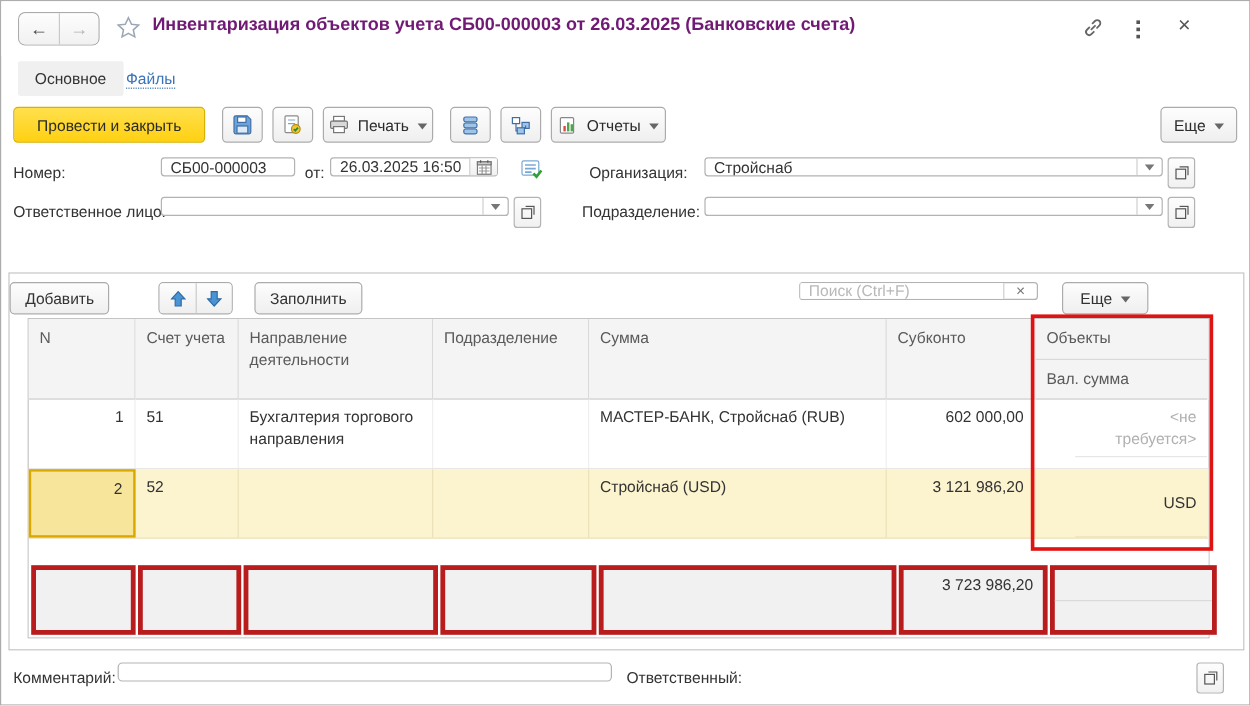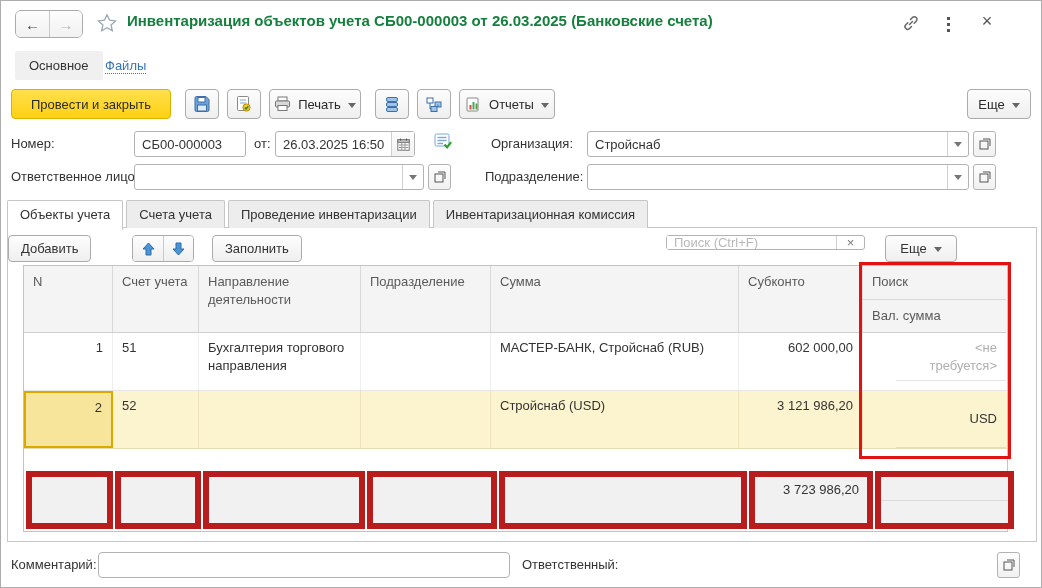--- a/index.html
+++ b/index.html
@@ -11,21 +11,21 @@
     border:1px solid #adadad; overflow:hidden;
   }
 
   
   .titlebar { position:absolute; top:0; left:0; right:0; height:46px; background:#fff; }
   .navgroup { position:absolute; left:14px; top:9px; display:flex; border:1px solid #ababab; border-radius:6px; overflow:hidden; background:#fff; }
   .navbtn { width:33px; height:26px; display:flex; align-items:center; justify-content:center; font-size:15px; background:linear-gradient(#fdfdfd,#f1f1f1); cursor:pointer; }
   .navbtn.fwd { border-left:1px solid #c9c9c9; color:#b5b5b5; }
   .navbtn.back { color:#444; }
   .star { position:absolute; left:96px; top:12px; }
-  .wintitle { position:absolute; left:126px; top:11px; font-size:15px; font-weight:bold; color:#15803d; white-space:nowrap; }
+  .wintitle { position:absolute; left:126px; top:11px; font-size:15px; font-weight:bold; color:#701a75; white-space:nowrap; }
   .linkicon { position:absolute; right:120px; top:12px; cursor:pointer; }
   .kebab { position:absolute; right:84px; top:13px; width:18px; height:20px; display:flex; flex-direction:column; align-items:center; justify-content:center; gap:3px; cursor:pointer; }
   .kebab i { width:3px; height:3px; background:#555; display:block; }
   .closebtn { position:absolute; right:42px; top:8px; font-size:18px; color:#555; width:24px; height:24px; text-align:center; line-height:24px; cursor:pointer; }
 
   
   .navtabs { position:absolute; top:46px; left:0; right:0; height:37px; }
   .navtab-active { position:absolute; left:14px; top:4px; background:#f0f0f0; padding:7px 14px; color:#333; border-radius:2px; }
   .navtab-link { position:absolute; left:104px; top:11px; color:#3a74b8; border-bottom:1px dotted #3a74b8; cursor:pointer; }
 
@@ -34,21 +34,21 @@
   .tbtn { position:absolute; top:0; height:30px; display:flex; align-items:center; justify-content:center; gap:7px;
           border:1px solid #ababab; border-radius:4px; background:linear-gradient(#fdfdfd,#efefef); padding:0 10px; cursor:pointer; color:#2b2b2b; }
   .tbtn-yellow { left:10px; width:160px; background:linear-gradient(#ffe04d,#ffd112); border-color:#d8b200; font-weight:400; }
   .tbtn-ico { width:34px; padding:0; }
   .caret { width:0; height:0; border-left:4px solid transparent; border-right:4px solid transparent; border-top:5px solid #666; margin-top:2px; }
   .more-top { right:10px; left:auto; width:64px; }
 
   
   .formarea { position:absolute; top:127px; left:0; right:0; height:70px; }
   .lbl { position:absolute; line-height:26px; color:#333; white-space:nowrap; }
-  .fld { position:absolute; height:26px; display:flex; border:1px solid #b3b3b3; border-radius:3px; background:#fff; }
+  .fld { position:absolute; height:16px; display:flex; border:1px solid #b3b3b3; border-radius:3px; background:#fff; }
   .fld input { flex:1; min-width:0; border:none; outline:none; background:transparent; padding:0 7px; font-family:"Liberation Sans",sans-serif; font-size:13px; color:#333; }
   .ddcell { width:21px; border-left:1px solid #cfcfcf; display:flex; align-items:center; justify-content:center; cursor:pointer; }
   .ddcell .caret { margin-top:0; border-top-color:#777; }
   .sqbtn { position:absolute; width:23px; height:26px; border:1px solid #b3b3b3; border-radius:3px; background:linear-gradient(#fdfdfd,#f1f1f1); display:flex; align-items:center; justify-content:center; cursor:pointer; }
   .calbtn { width:23px; border-left:1px solid #cfcfcf; display:flex; align-items:center; justify-content:center; cursor:pointer; background:linear-gradient(#fdfdfd,#f1f1f1); }
   .postedicon { position:absolute; left:432px; top:3px; }
 
   
   .tabstrip { position:absolute; top:198px; left:6px; right:6px; height:29px; z-index:3; }
   .stab { position:relative; display:inline-block; padding:6px 12px 6px; margin-right:3px; background:#ededed; border:1px solid #c6c6c6; border-bottom:none; border-radius:2px 2px 0 0; color:#333; cursor:pointer; top:1px; }
@@ -88,21 +88,21 @@
 
   .trow.sel { background:#fcf3cf; border-bottom:1px solid #e8ddb4; }
   .trow.sel .td { border-right:1px solid #ece1b8; }
   .trow.sel .td:last-child { border-right:none; }
   .trow.sel .curr-stack > div:first-child { border-bottom:1px solid #e8ddb4; }
   .ncell-sel { background:#f7e59c; border:2px solid #dba800 !important; }
 
   .emptyband { height:20px; background:#fff; }
 
   .totals { height:62px; background:#fff; padding:2px; display:grid; grid-template-columns:87px 86px 162px 130px 248px 124px 139px; gap:2px; }
-  .tcell { background:#f1f1f1; border:6px solid #b91c1c; padding:5px 8px; }
+  .tcell { background:#f1f1f1; border:4px solid #b91c1c; padding:5px 8px; }
   .tcell.num { text-align:right; }
   .tcell.split { padding:0; display:flex; flex-direction:column; }
   .tcell.split > div { flex:1; }
   .tcell.split > div:first-child { border-bottom:1px solid #dadada; }
 
   
   .redbox { position:absolute; left:858px; top:261px; width:152px; height:197px; border:3px solid #e01212; z-index:6; pointer-events:none; }
 
   
   .footer { position:absolute; top:541px; left:0; right:0; height:45px; }
@@ -294,23 +294,20 @@
         </div>
     </div>
     <div class="sqbtn" style="left:972px; top:36px;">
       <svg width="12" height="12" viewBox="0 0 12 12" fill="none" stroke="#555">
           <rect x="1" y="3" width="8" height="8"></rect>
           <path d="M4 1 h7 v7"></path>
         </svg>
     </div>
   </div>
 
-  <div class="tabstrip">
-    <span class="stab active">Объекты учета</span><span class="stab">Счета учета</span><span class="stab">Проведение инвентаризации</span><span class="stab">Инвентаризационная комиссия</span>
-  </div>
 
   <div class="panel">
 
     <div class="ttb-btn" style="left:0;">
         <span>Добавить</span>
       </div>
 
     <div class="arrowgroup" style="left:124px;">
       <div class="arrbtn">
         <span>
@@ -346,21 +343,21 @@
 
       <div class="grid thead">
         <div class="th">N</div>
         <div class="th">Счет учета</div>
         <div class="th">Направление деятельности</div>
         <div class="th">Подразделение</div>
         <div class="th">Сумма</div>
         <div class="th">Субконто</div>
         <div class="th">
           <div class="th-stack">
-            <div>Поиск</div>
+            <div>Объекты</div>
             <div>Вал. сумма</div>
           </div>
         </div>
       </div>
 
       <div class="grid trow">
         <div class="td num">1</div>
         <div class="td">51</div>
         <div class="td">Бухгалтерия торгового направления</div>
         <div class="td"></div>

